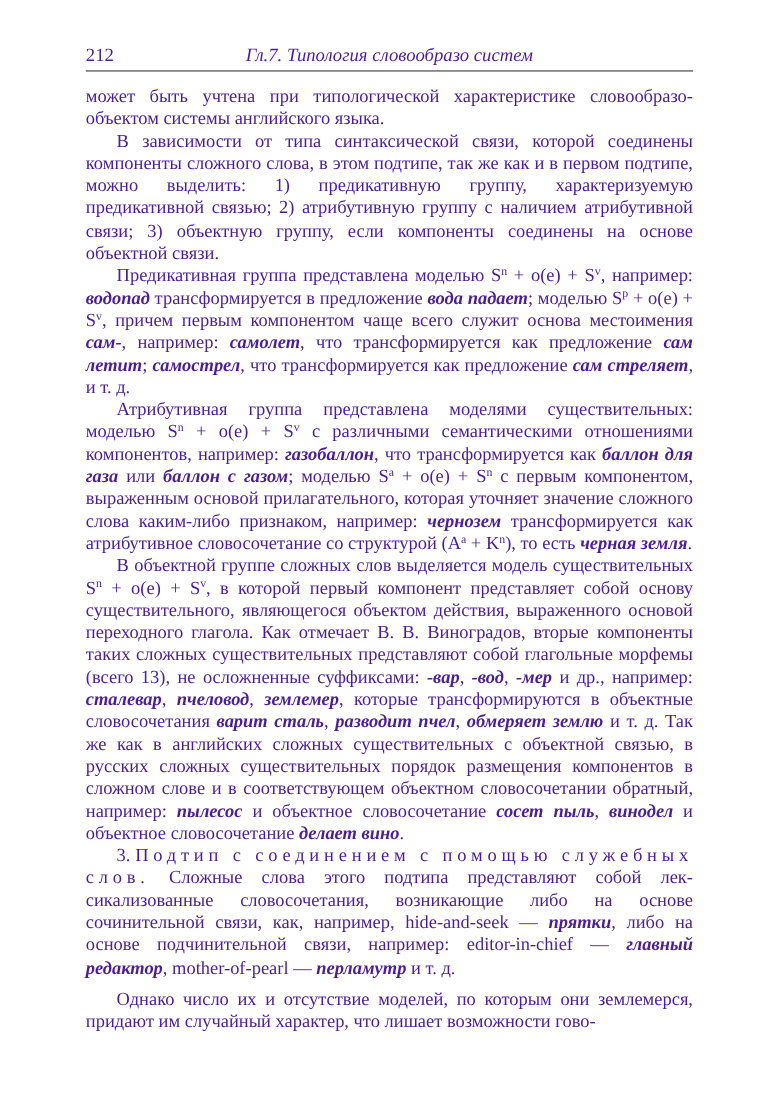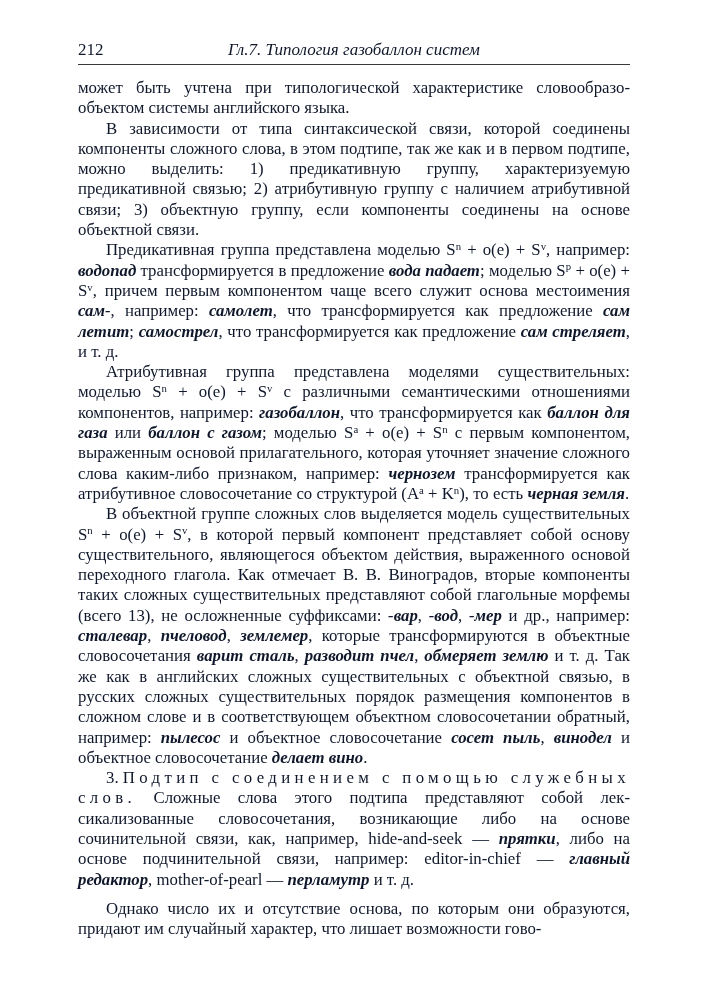--- a/index.html
+++ b/index.html
@@ -9,21 +9,21 @@
     height: 1000px;
     overflow: hidden;
     background: #ffffff;
   }
   .sheet {
     box-sizing: border-box;
     width: 708px;
     height: 1000px;
     padding: 38px 78px 0 78px;
     font-family: "Liberation Serif", "DejaVu Serif", serif;
-    color: #0f172a;
+    color: #4c1d95;
     background: #ffffff;
   }
   .header {
     position: relative;
     height: 23px;
     font-size: 17px;
     line-height: 23px;
   }
   .pagenum {
     position: absolute;
@@ -66,25 +66,25 @@
     position: relative;
     top: -0.5em;
   }
 </style>
 </head>
 <body>
 
 <div class="sheet">
   <div class="header">
     <span class="pagenum">212</span>
-    <span class="running">Гл.7. Типология газобаллон систем</span>
+    <span class="running">Гл.7. Типология словообразо систем</span>
   </div>
   <div class="rule"></div>
   <div class="body-text">
       <p class="noindent"><span>может быть учтена при типологической характеристике словообразо­объектом системы английского языка.</span></p>
       <p class=""><span>В зависимости от типа синтаксической связи, которой соединены компоненты сложного слова, в этом подтипе, так же как и в первом подтипе, можно выделить: 1) предикативную группу, характеризуе­мую предикативной связью; 2) атрибутивную группу с наличием ат­рибутивной связи; 3) объектную группу, если компоненты соединены на основе объектной связи.</span></p>
       <p class=""><span>Предикативная группа представлена моделью S</span><sup>n</sup><span> + o(e) + S</span><sup>v</sup><span>, например: </span><span class="i">водопад</span><span> трансформируется в предложение </span><span class="i">вода падает</span><span>; мо­делью S</span><sup>p</sup><span> + o(e) + S</span><sup>v</sup><span>, причем первым компонентом чаще всего служит основа местоимения </span><span class="i">сам-</span><span>, например: </span><span class="i">самолет</span><span>, что трансформируется как предложение </span><span class="i">сам летит</span><span>; </span><span class="i">самострел</span><span>, что трансформируется как предложение </span><span class="i">сам стреляет</span><span>, и т. д.</span></p>
       <p class=""><span>Атрибутивная группа представлена моделями существительных: моделью S</span><sup>n</sup><span> + o(e) + S</span><sup>v</sup><span> с различными семантическими отношениями компонентов, например: </span><span class="i">газобаллон</span><span>, что трансформируется как </span><span class="i">бал­лон для газа</span><span> или </span><span class="i">баллон с газом</span><span>; моделью S</span><sup>a</sup><span> + o(e) + S</span><sup>n</sup><span> с первым ком­понентом, выраженным основой прилагательного, которая уточняет значение сложного слова каким-либо признаком, например: </span><span class="i">чернозем</span><span> трансформируется как атрибутивное словосочетание со структурой (A</span><sup>a</sup><span> + K</span><sup>n</sup><span>), то есть </span><span class="i">черная земля</span><span>.</span></p>
       <p class=""><span>В объектной группе сложных слов выделяется модель существи­тельных S</span><sup>n</sup><span> + o(e) + S</span><sup>v</sup><span>, в которой первый компонент представля­ет собой основу существительного, являющегося объектом действия, выраженного основой переходного глагола. Как отмечает В. В. Вино­градов, вторые компоненты таких сложных существительных пред­ставляют собой глагольные морфемы (всего 13), не осложненные суффиксами: </span><span class="i">-вар</span><span>, </span><span class="i">-вод</span><span>, </span><span class="i">-мер</span><span> и др., например: </span><span class="i">сталевар</span><span>, </span><span class="i">пчеловод</span><span>, </span><span class="i">землемер</span><span>, которые трансформируются в объектные словосочетания </span><span class="i">варит сталь</span><span>, </span><span class="i">разводит пчел</span><span>, </span><span class="i">обмеряет землю</span><span> и т. д. Так же как в ан­глийских сложных существительных с объектной связью, в русских сложных существительных порядок размещения компонентов в слож­ном слове и в соответствующем объектном словосочетании обратный, например: </span><span class="i">пылесос</span><span> и объектное словосочетание </span><span class="i">сосет пыль</span><span>, </span><span class="i">винодел</span><span> и объектное словосочетание </span><span class="i">делает вино</span><span>.</span></p>
       <p class=""><span>3. </span><span class="sp">Подтип с соединением с помощью служебных слов.</span><span> Сложные слова этого подтипа представляют собой лек­сикализованные словосочетания, возникающие либо на основе сочинительной связи, как, например, hide-and-seek — </span><span class="i">прятки</span><span>, либо на основе подчинительной связи, например: editor-in-chief — </span><span class="i">главный редактор</span><span>, mother-of-pearl — </span><span class="i">перламутр</span><span> и т. д.</span></p>
-      <p class=" gap"><span>Однако число их и отсутствие основа, по которым они образуют­ся, придают им случайный характер, что лишает возможности гово-</span></p>
+      <p class=" gap"><span>Однако число их и отсутствие моделей, по которым они землемер­ся, придают им случайный характер, что лишает возможности гово-</span></p>
     </div>
 </div>
 
 </body></html>

